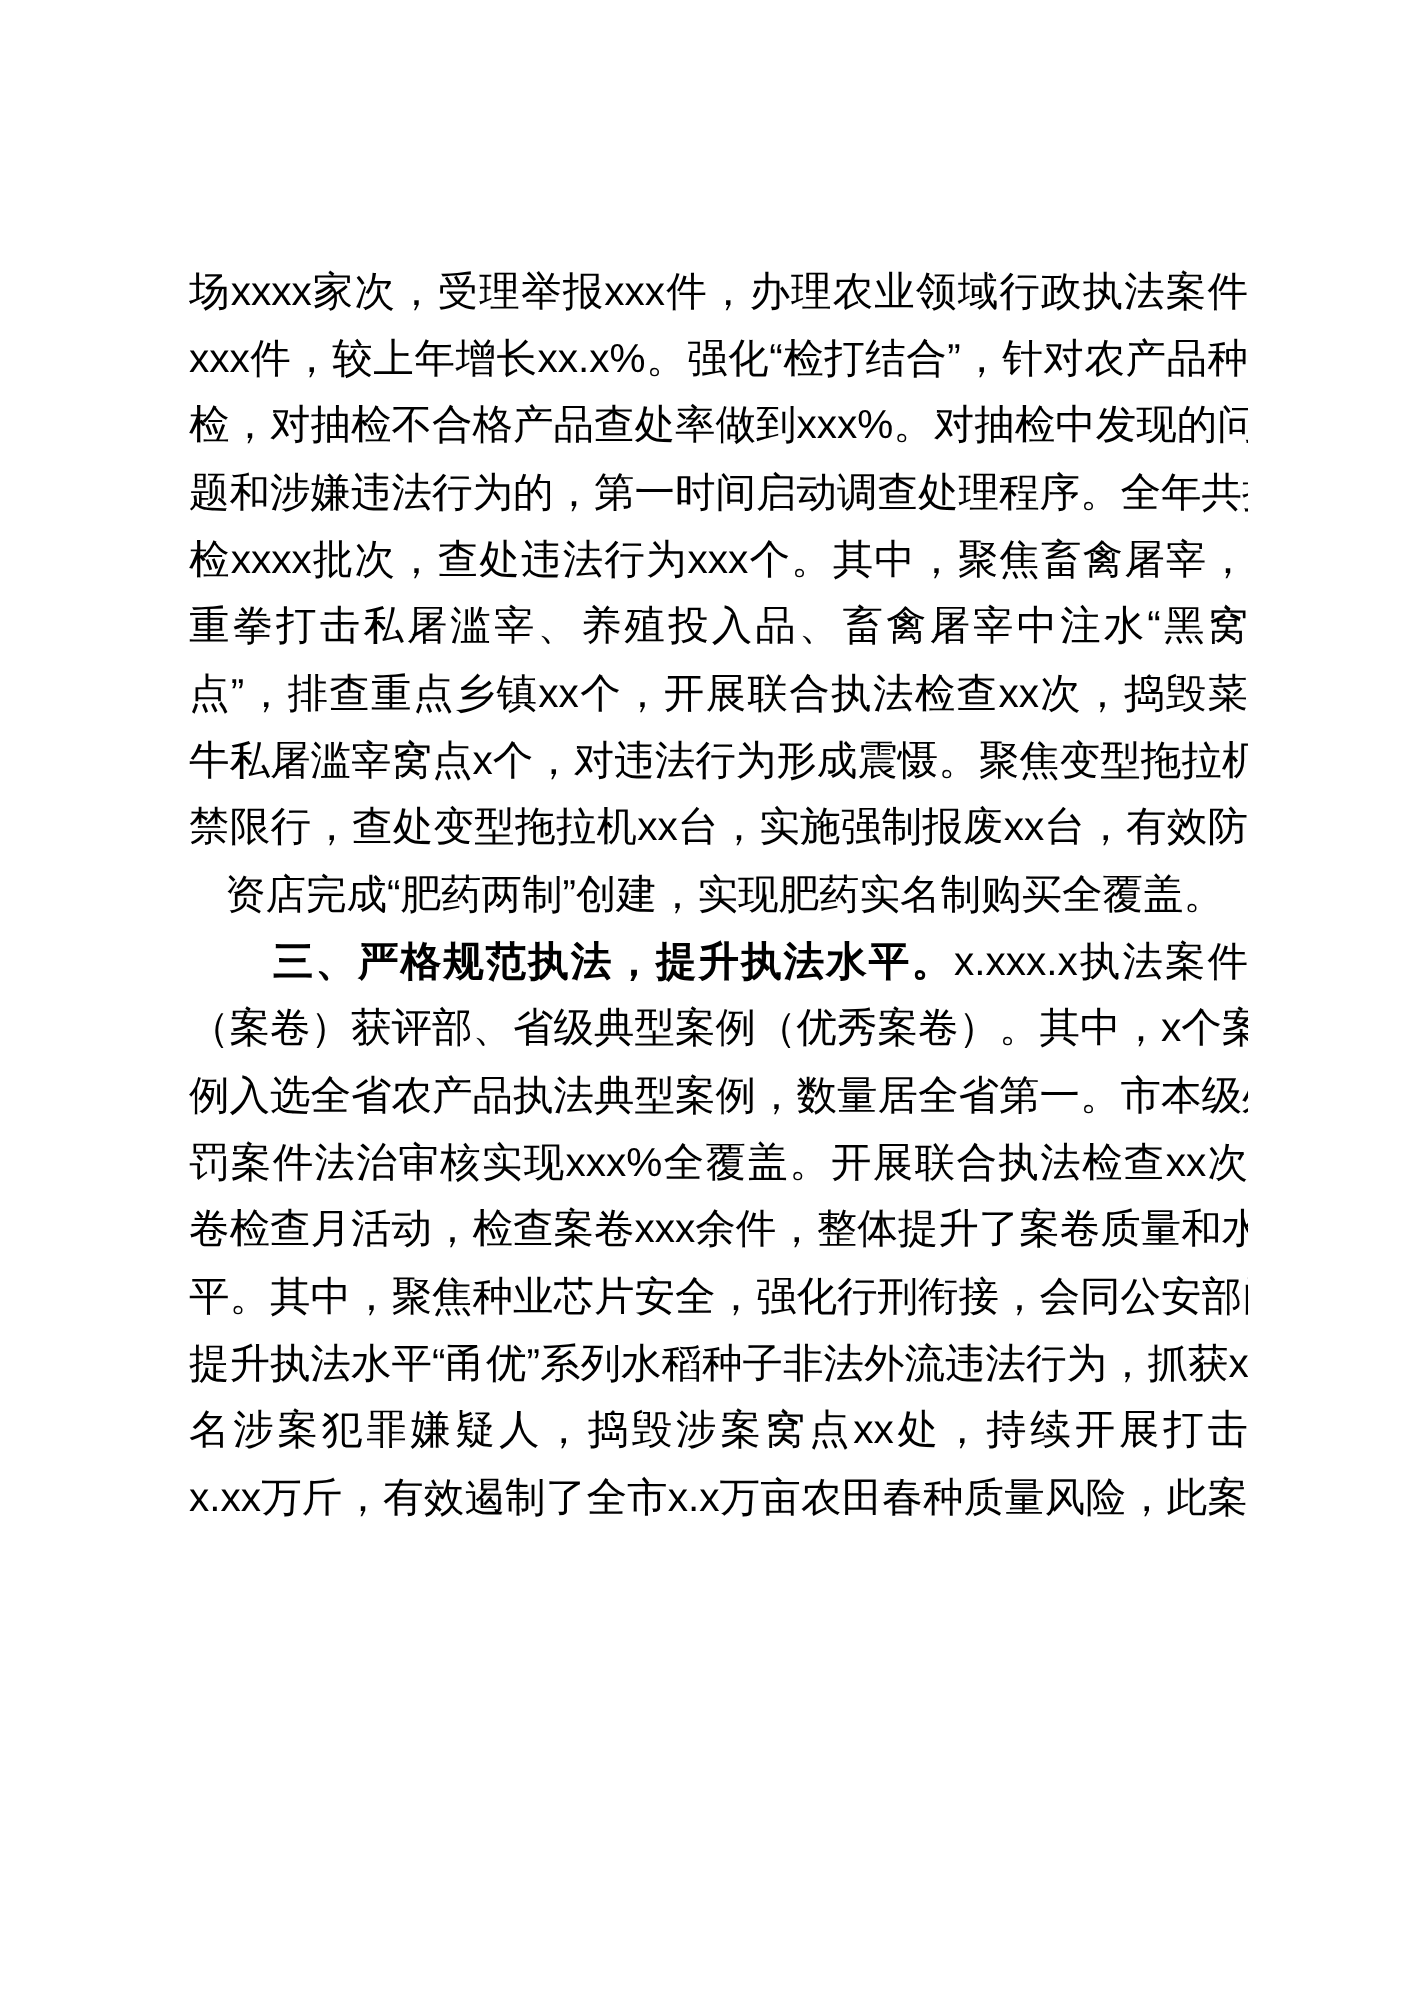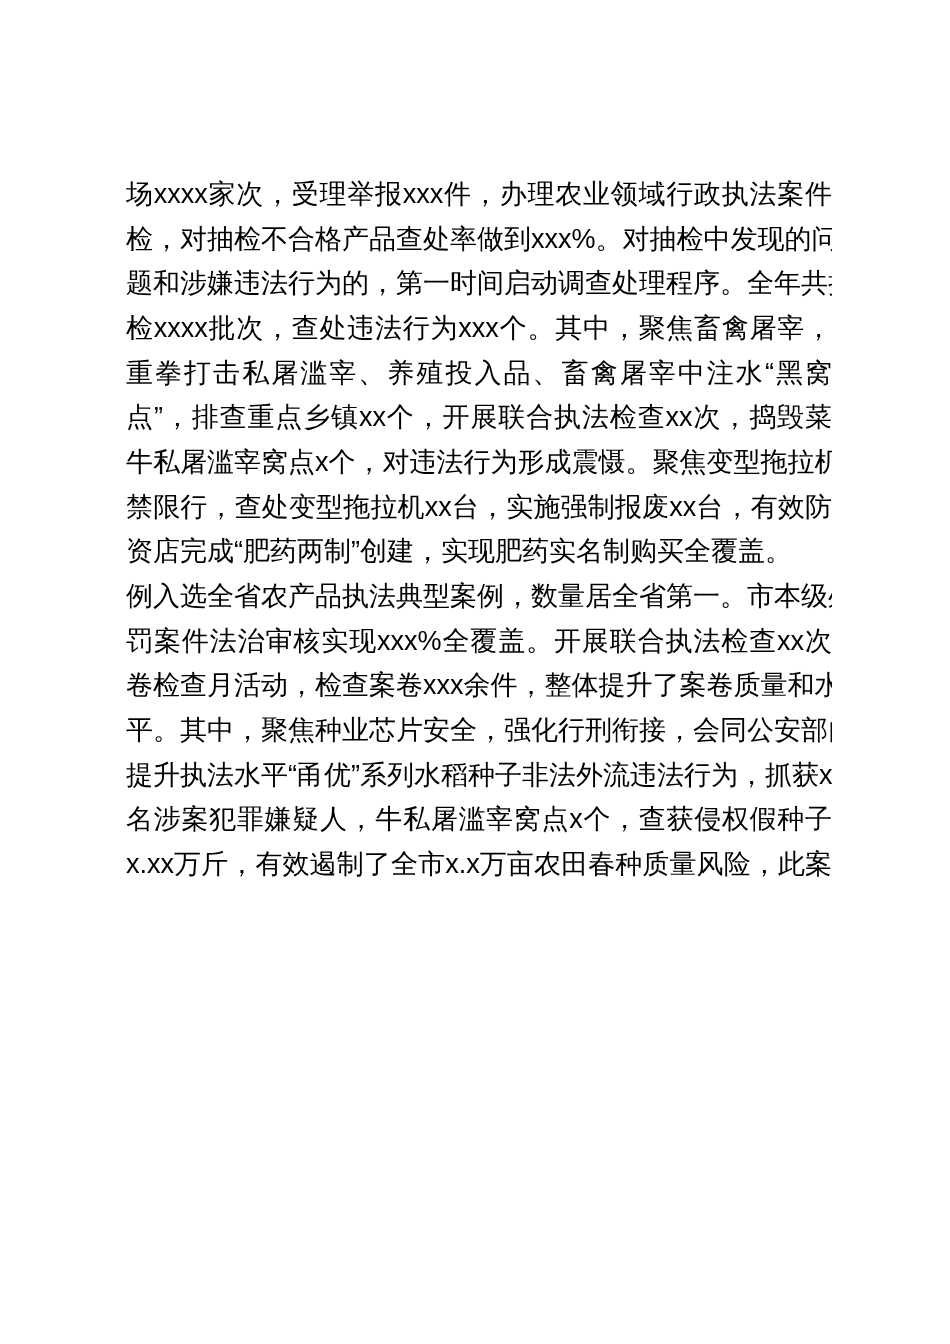--- a/index.html
+++ b/index.html
@@ -32,50 +32,54 @@
     padding: 0;
   }
   .line {
     white-space: nowrap;
     overflow: hidden;
     text-align: justify;
     text-align-last: justify;
   }
   .line.para-end {
     text-align-last: left;
+    margin-left: 24px;
   }
   .line.indent {
     text-indent: 56px;
   }
   .bold {
     font-weight: bold;
   }
 </style>
 </head>
 <body>
 
 <div class="page" style="background: rgb(255, 255, 255); padding-left: 16px;">
   <div class="textblock" style="color: rgb(0, 0, 0);">
 
     <div class="paragraph">
       <div class="line">场xxxx家次，受理举报xxx件，办理农业领域行政执法案件</div>
+      <div class="line">xxx件，较上年增长xx.x%。强化“检打结合”，针对农产品种</div>
       <div class="line">检，对抽检不合格产品查处率做到xxx%。对抽检中发现的问</div>
       <div class="line">题和涉嫌违法行为的，第一时间启动调查处理程序。全年共抽</div>
       <div class="line">检xxxx批次，查处违法行为xxx个。其中，聚焦畜禽屠宰，</div>
       <div class="line">重拳打击私屠滥宰、养殖投入品、畜禽屠宰中注水“黑窝</div>
       <div class="line">点”，排查重点乡镇xx个，开展联合执法检查xx次，捣毁菜</div>
       <div class="line">牛私屠滥宰窝点x个，对违法行为形成震慑。聚焦变型拖拉机</div>
       <div class="line">禁限行，查处变型拖拉机xx台，实施强制报废xx台，有效防</div>
       <div class="line para-end">资店完成“肥药两制”创建，实现肥药实名制购买全覆盖。</div>
     </div>
 
     <div class="paragraph">
+      <div class="line indent"><span class="bold">三、严格规范执法，提升执法水平。</span><span>x.xxx.x执法案件</span></div>
+      <div class="line">（案卷）获评部、省级典型案例（优秀案卷）。其中，x个案</div>
       <div class="line">例入选全省农产品执法典型案例，数量居全省第一。市本级处</div>
       <div class="line">罚案件法治审核实现xxx%全覆盖。开展联合执法检查xx次</div>
       <div class="line">卷检查月活动，检查案卷xxx余件，整体提升了案卷质量和水</div>
       <div class="line">平。其中，聚焦种业芯片安全，强化行刑衔接，会同公安部门</div>
       <div class="line">提升执法水平“甬优”系列水稻种子非法外流违法行为，抓获x</div>
-      <div class="line">名涉案犯罪嫌疑人，牛私屠滥宰窝点x个，查获侵权假种子</div>
+      <div class="line">名涉案犯罪嫌疑人，捣毁涉案窝点xx处，持续开展打击</div>
       <div class="line">x.xx万斤，有效遏制了全市x.x万亩农田春种质量风险，此案</div>
     </div>
 
   </div>
 </div>
 
 </body></html>

